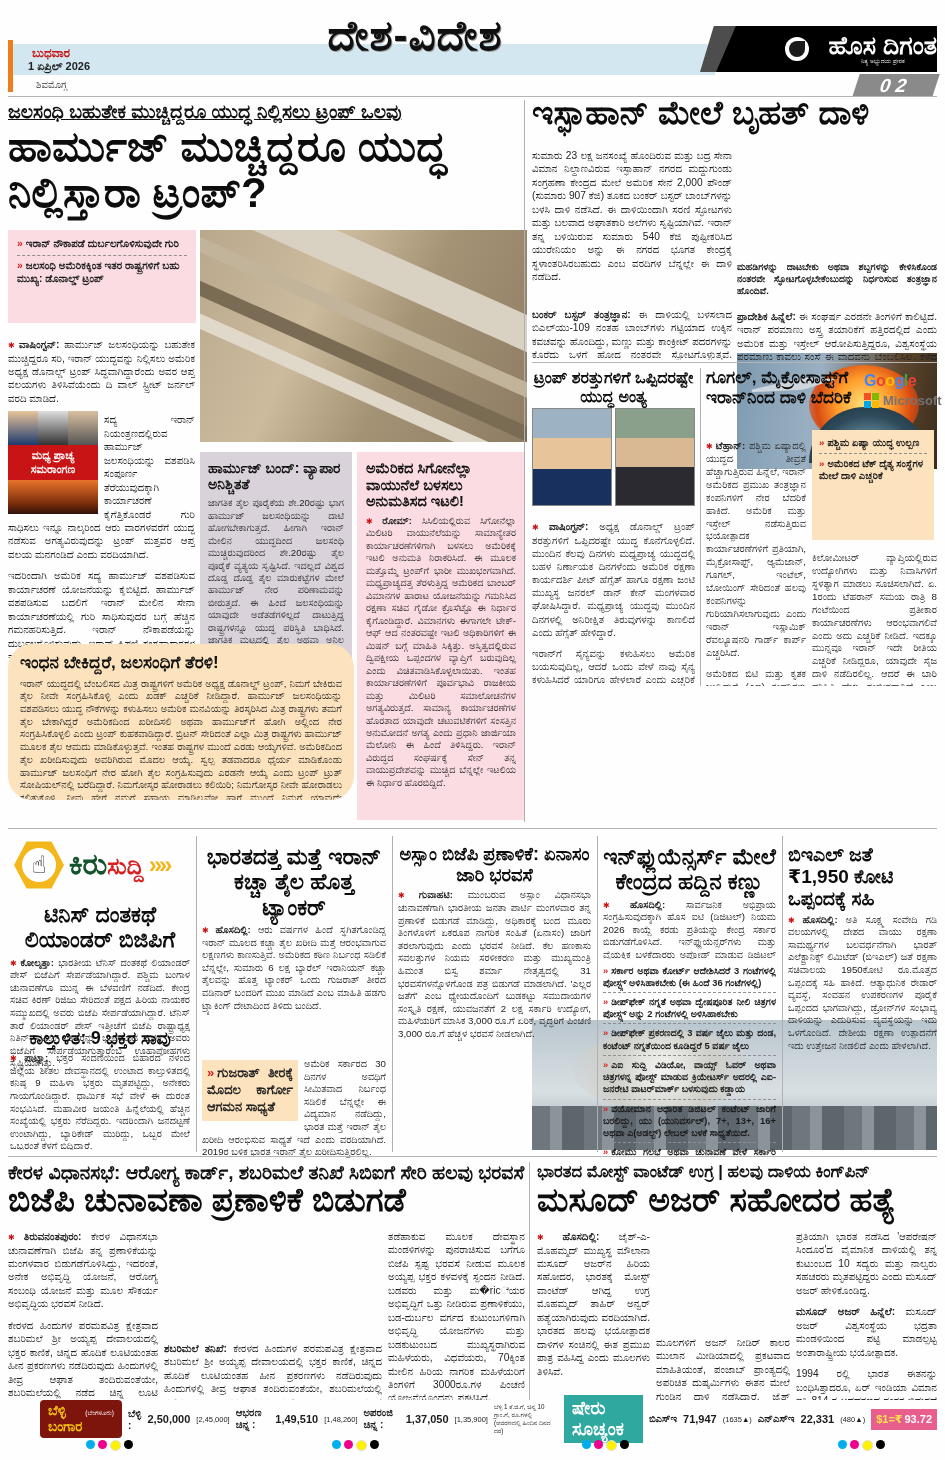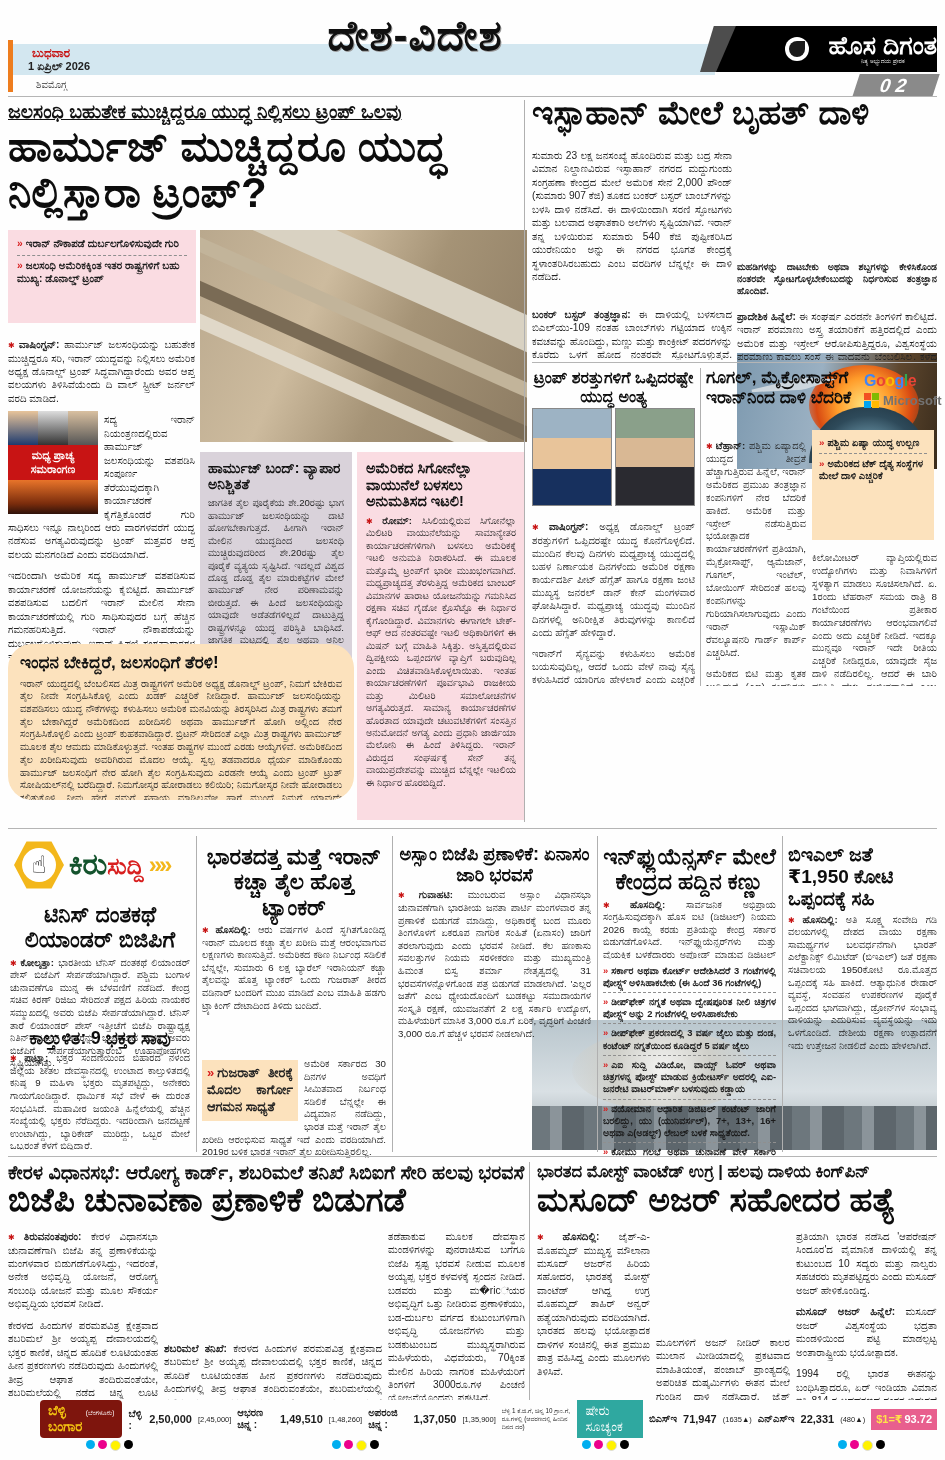--- a/index.html
+++ b/index.html
@@ -77,21 +77,21 @@
   .bullet-item{font-size:9.4px;font-weight:bold;line-height:1.3;text-align:justify;padding:3px 0;border-bottom:1.5px dashed #8f8f8f;}
   .minibox{background:#fce2bd;padding:5px;font-size:13px;font-weight:bold;float:left;width:86px;margin:2px 6px 2px 0;}
   
   .ticker{display:flex;align-items:center;gap:6px;}
   .maroon{background:#7e150d;border-radius:4px;color:#f4c211;font-weight:900;font-size:13.5px;padding:3px 8px;display:flex;align-items:baseline;gap:3px;}
   .maroon small{color:#fff;font-size:6.5px;font-weight:normal;}
   .rate-lab{font-size:10px;font-weight:bold;}
   .rate-val{font-size:11px;font-weight:900;}
   .rate-prev{font-size:7.5px;}
   .rate-note{font-size:6.3px;width:92px;line-height:1.25;}
-  .teal{background:#2fa8a0;color:#fff;font-weight:normal;font-size:13px;padding:3px 8px;}
+  .teal{background:#2fa8a0;color:#fff;font-weight:bold;font-size:18px;padding:3px 8px;}
   .fx{background:#e85f8e;color:#fff;font-weight:900;font-size:11px;padding:4px 5px;display:flex;align-items:center;gap:2px;}
   .fx .d{color:#ffe24a;}
   .cmyk{position:absolute;display:flex;gap:3px;}
   .cmyk i{width:9px;height:9px;border-radius:50%;}
   .cmyk i:nth-child(1){background:#00AEEF;} .cmyk i:nth-child(2){background:#EC008C;}
   .cmyk i:nth-child(3){background:#FFF200;border:0.5px solid #ddd;} .cmyk i:nth-child(4){background:#000;}
 </style>
 </head>
 <body>
 

